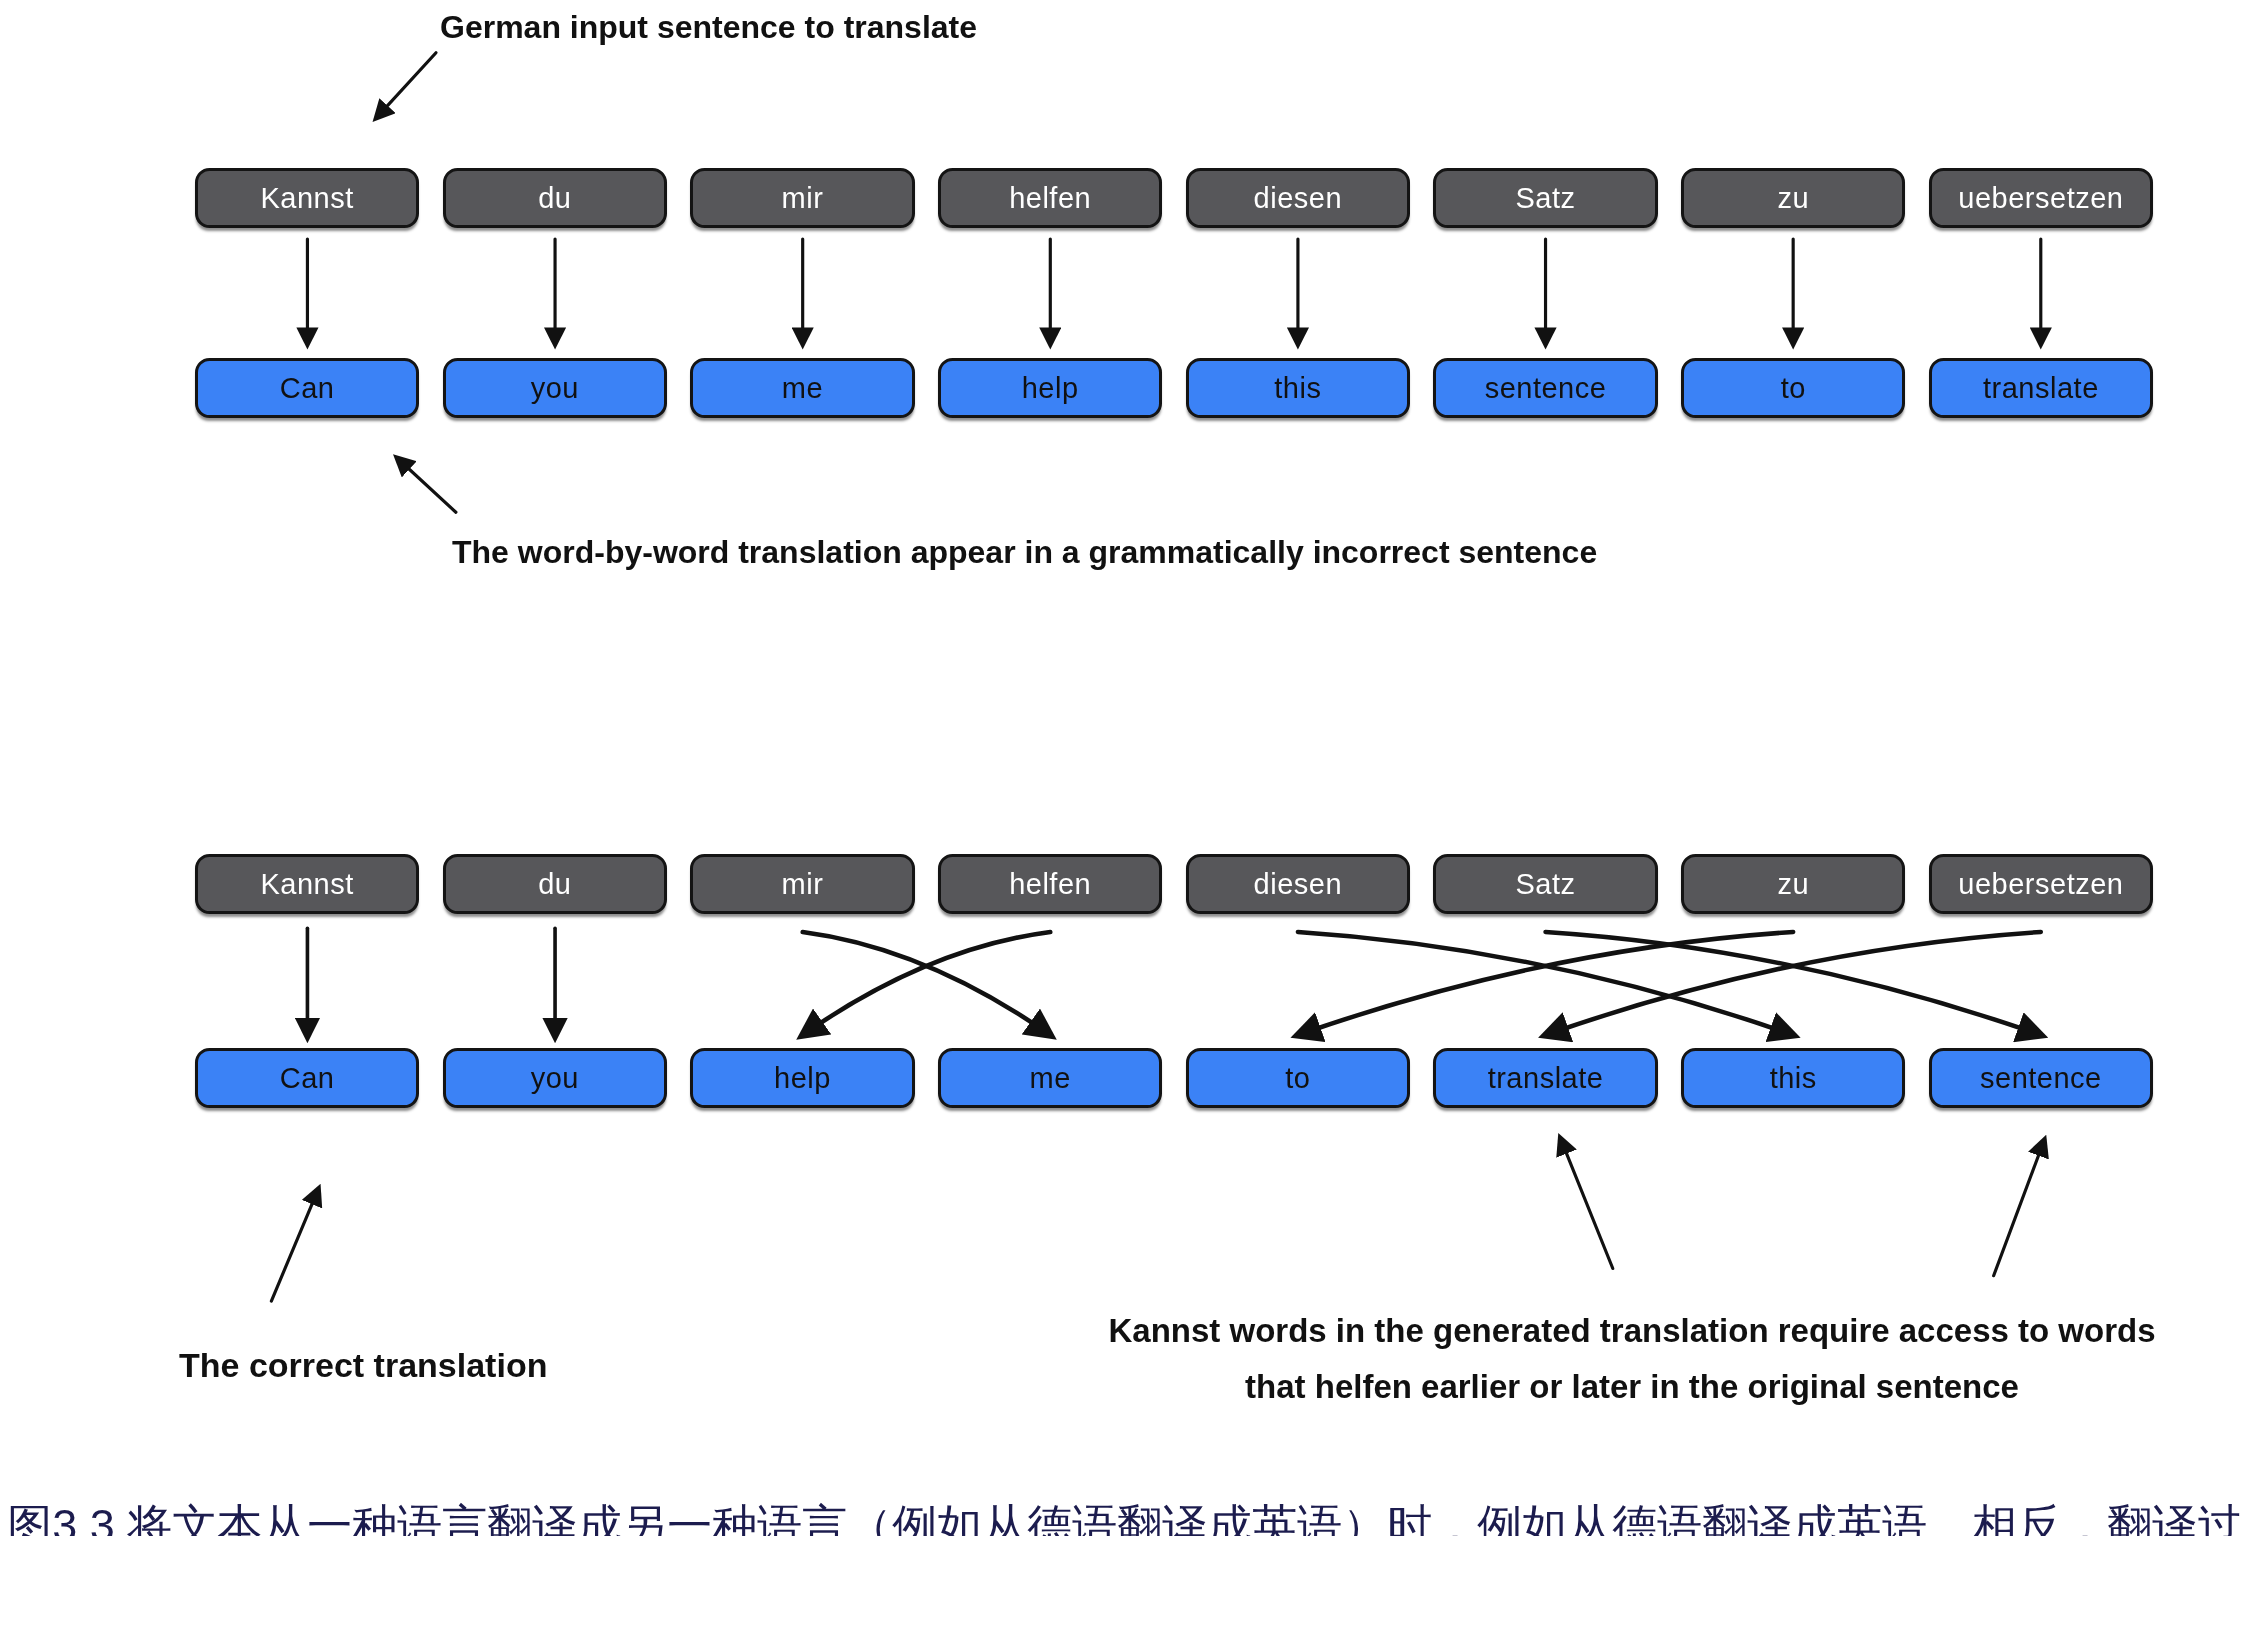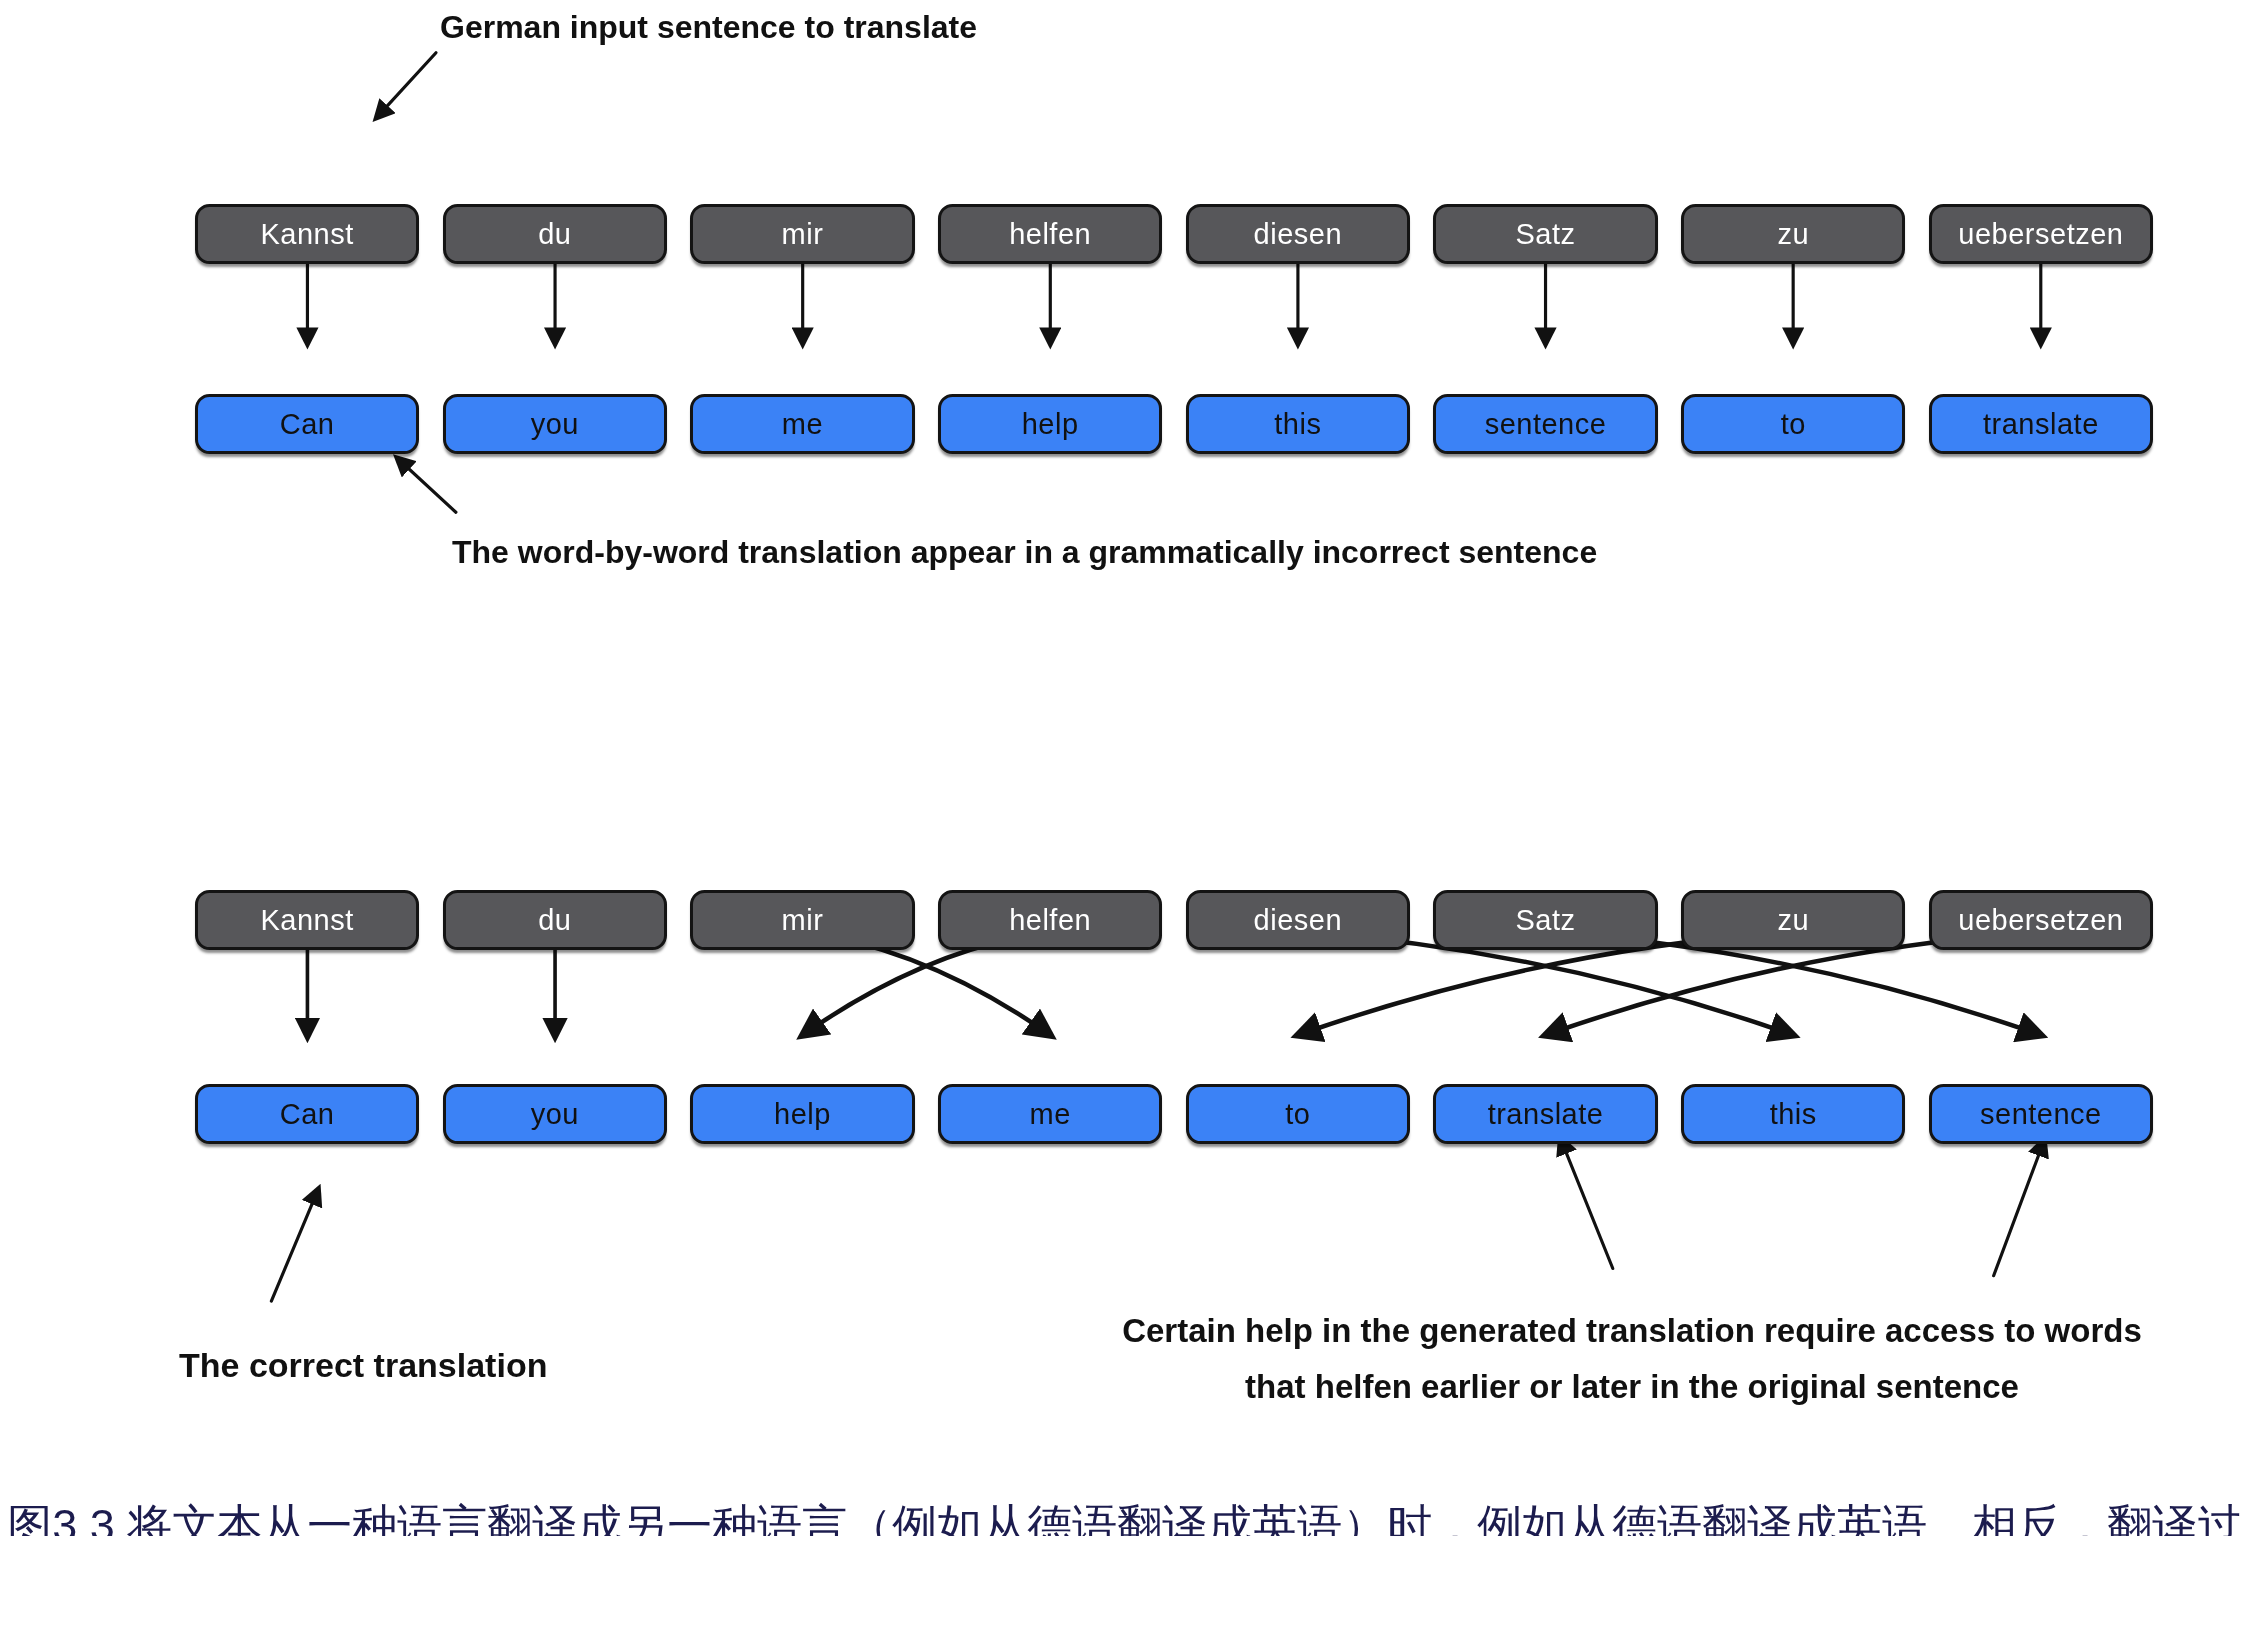--- a/index.html
+++ b/index.html
@@ -17,21 +17,20 @@
     z-index:1;
   }
   .word-row{
     position:absolute;
     left:195px;
     width:1958px;
     height:60px;
     display:flex;
     gap:23.5px;
     z-index:2;
-    margin-top:36px;
   }
   .wbox{
     flex:1;
     display:flex;
     align-items:center;
     justify-content:center;
     border:3.6px solid #141414;
     border-radius:14.5px;
     font-size:29px;
     font-weight:500;
@@ -150,20 +149,20 @@
       <div class="wbox">me</div>
       <div class="wbox">to</div>
       <div class="wbox">translate</div>
       <div class="wbox">this</div>
       <div class="wbox">sentence</div>
     </div>
 
   <div class="ann" id="ann-correct">The correct translation</div>
 
   <div class="ann" id="ann-context">
-    <div>Certain help in the generated translation require access to words</div>
+    <div>Kannst words in the generated translation require access to words</div>
     <div>that helfen earlier or later in the original sentence</div>
   </div>
 
   <div class="caption">图3.3 将文本从一种语言翻译成另一种语言（例如从德语翻译成英语）时，例如从德语翻译成英语。相反，翻译过程需要对上下文的理解和语法的对齐</div>
 
 </div>
 
 
 </body></html>

